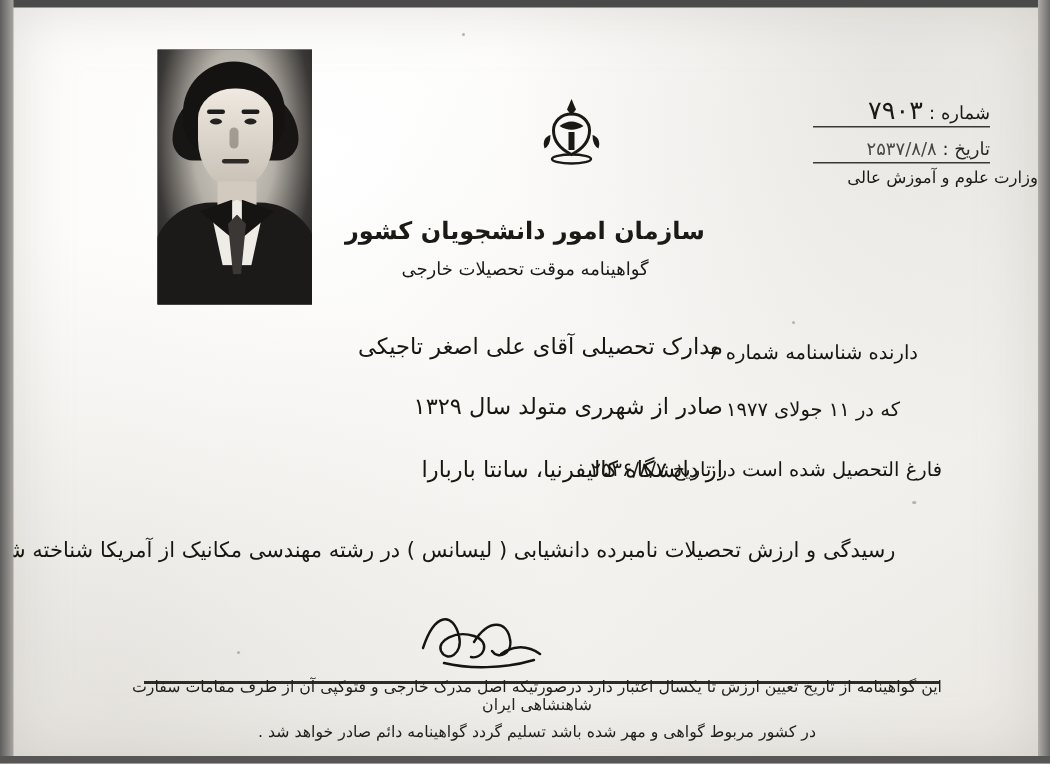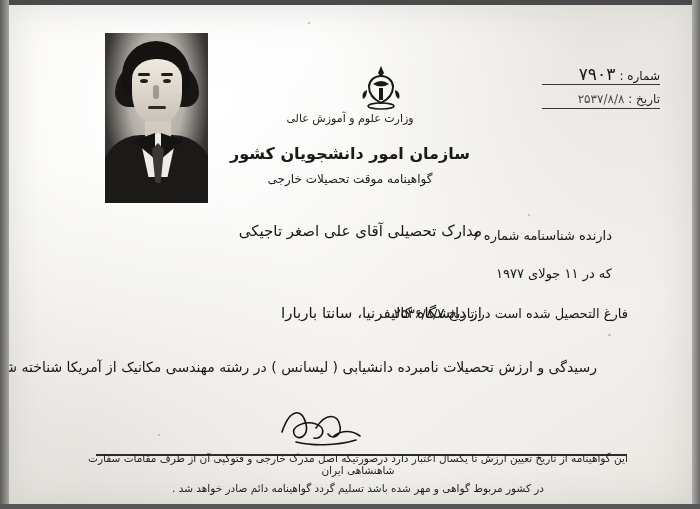--- a/index.html
+++ b/index.html
@@ -119,20 +119,21 @@
     position: absolute;
     text-align: center;
     width: 100%;
     direction: rtl;
     color: #1b1a14;
   }
   #ministry {
     top: 108px;
     font-size: 11px;
     letter-spacing: 0.2px;
+    text-align: right;
   }
   #org {
     top: 140px;
     font-size: 16px;
     font-weight: bold;
   }
   #subtitle {
     top: 168px;
     font-size: 12px;
   }
@@ -173,21 +174,21 @@
   
   .row {
     position: absolute;
     direction: rtl;
     color: #18170f;
     white-space: nowrap;
   }
   #row1 { right: 210px; top: 218px; font-size: 15px; }
   #row1b { right: 80px; top: 224px; font-size: 13px; }
   #row2 { right: 210px; top: 258px; font-size: 15px; }
-  #row2b { right: 80px; top: 262px; font-size: 13px; }
+  #row2b { right: 92px; top: 262px; font-size: 13px; }
   #row3 { right: 210px; top: 300px; font-size: 15px; }
   #row3b { right: 64px; top: 302px; font-size: 13px; letter-spacing: 1px; }
   #row4 { right: 95px; top: 355px; font-size: 14px; }
   #row5 { right: 175px; top: 398px; font-size: 15px; }
 
   
   #signature {
     position: absolute;
     left: 268px;
     top: 398px;
@@ -271,20 +272,21 @@
 
     <div id="dateline">
       <span class="lbl">تاریخ :</span>
       <span class="val">۲۵۳۷/۸/۸</span>
     </div>
     <div class="ruleline" style="right:32px; top:104px; width:118px;"></div>
 
     <div class="row" id="row1">مدارک تحصیلی آقای علی اصغر تاجیکی</div>
     <div class="row" id="row1b">دارنده شناسنامه شماره     ۶</div>
 
+    <div class="row" id="row2">صادر از      شهرری        متولد سال     ۱۳۲۹</div>
     <div class="row" id="row2b">که در      ۱۱ جولای ۱۹۷۷</div>
 
     <div class="row" id="row3">از دانشگاه کالیفرنیا، سانتا باربارا</div>
     <div class="row" id="row3b">فارغ التحصیل شده است در تاریخ      ۲۵۳۶/۸/۷</div>
 
     <div class="row" id="row4">رسیدگی و ارزش تحصیلات نامبرده دانشیابی ( لیسانس ) در رشته مهندسی مکانیک از آمریکا شناخته شد .</div>
 
     <div id="signature">
       <svg width="90" height="46" viewBox="0 0 90 46" aria-hidden="true">
         <g fill="none" stroke="#15140e" stroke-width="1.6" stroke-linecap="round">

